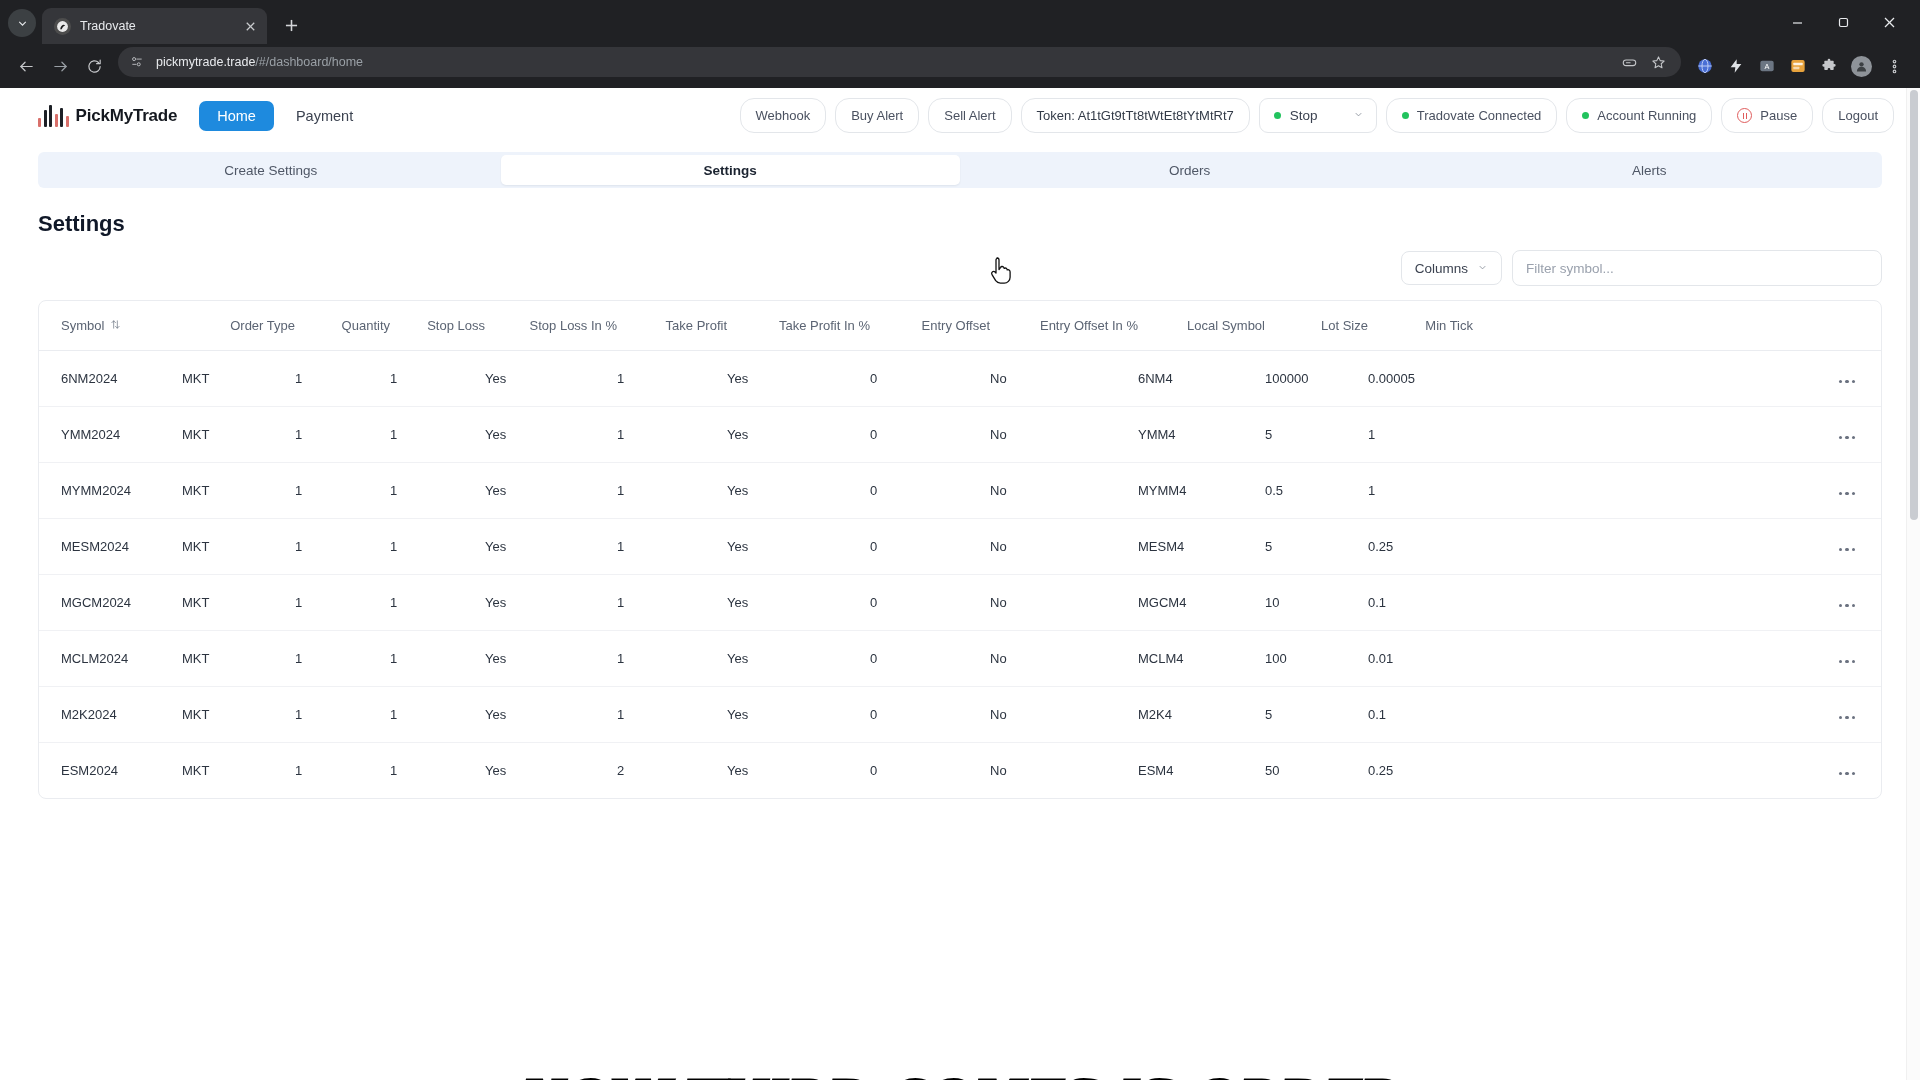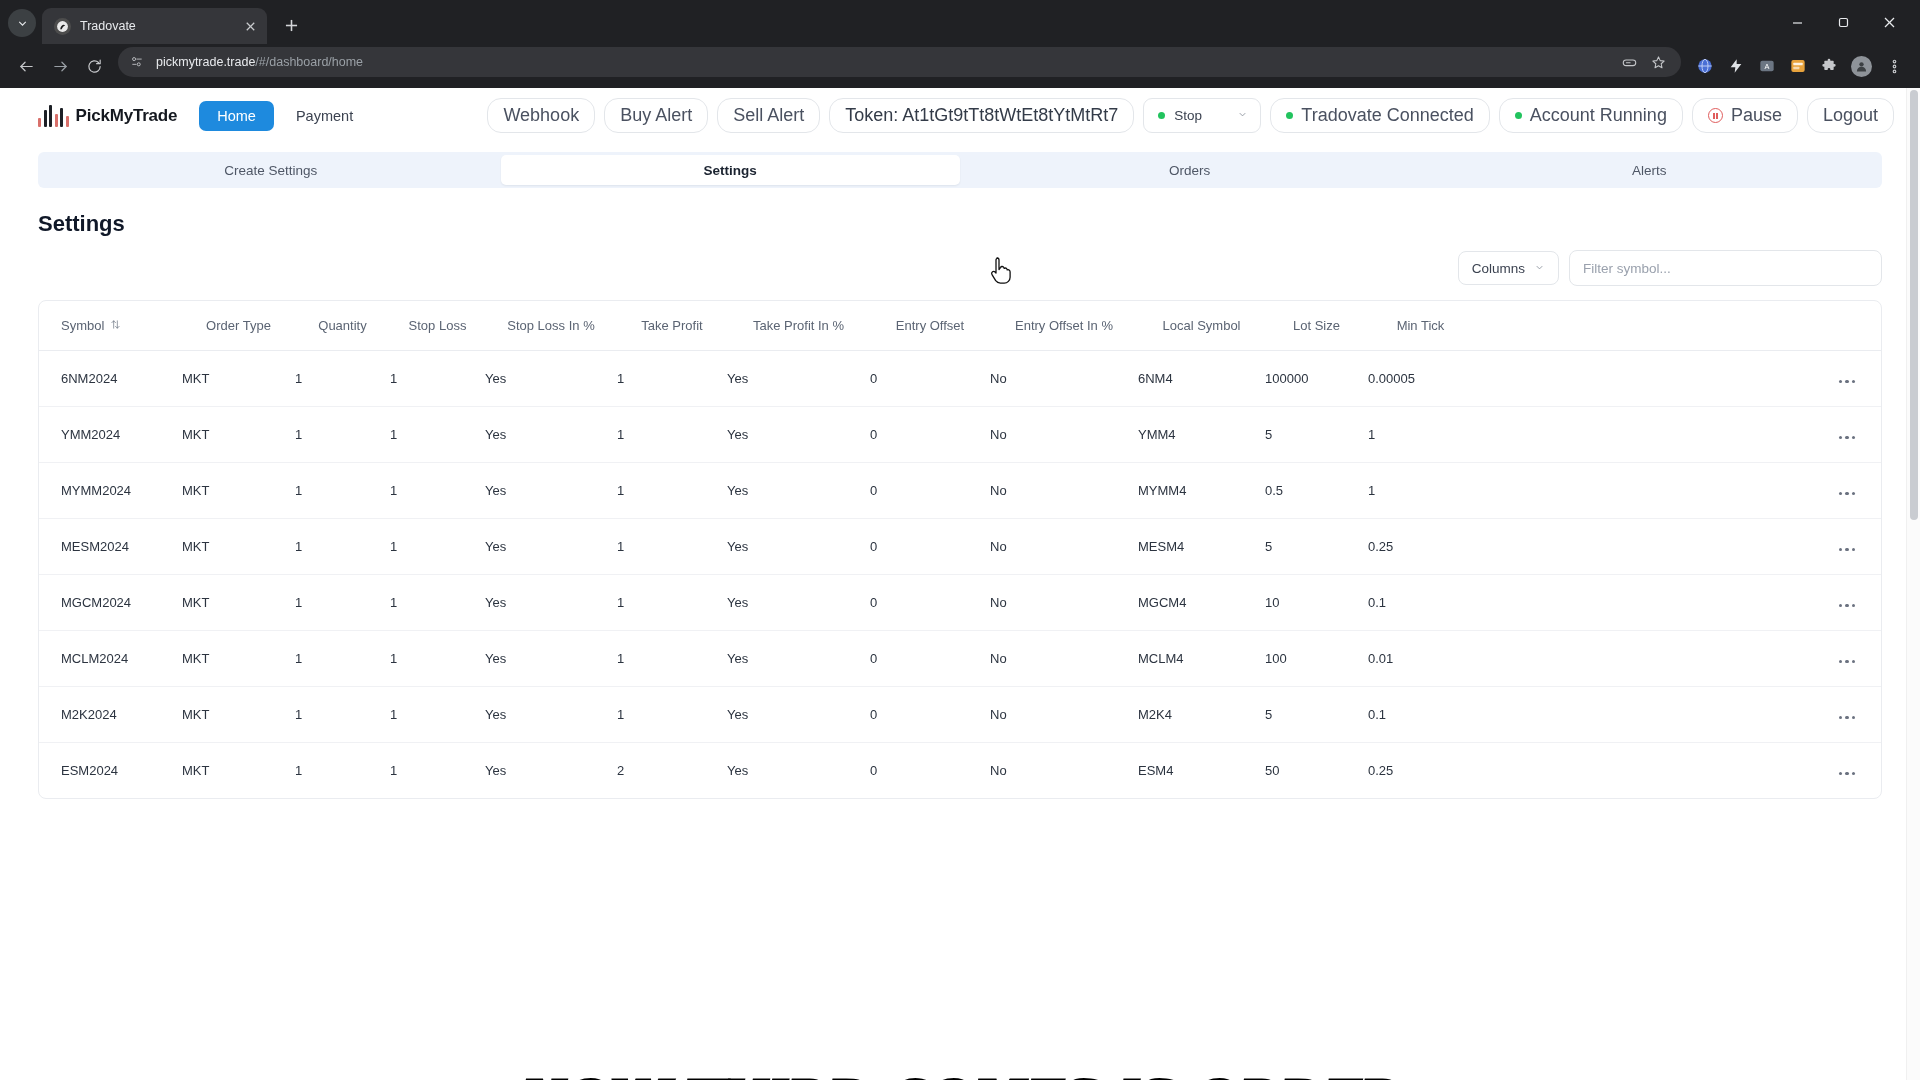--- a/index.html
+++ b/index.html
@@ -94,21 +94,21 @@
   .nav-main { display: flex; align-items: center; gap: 4px; margin-left: 22px; }
   .nav-pill {
     padding: 7px 18px; border-radius: 7px; font-size: 14.5px; color: #3b4250;
   }
   .nav-pill.active { background: #1e8ade; color: #fff; font-weight: 500; }
 
   .header-tools { margin-left: auto; display: flex; align-items: center; gap: 9px; }
   .hbtn {
     border: 1px solid #e3e6ea; background: #fff; border-radius: 14px; height: 35px;
     padding: 0 15px; display: flex; align-items: center; gap: 8px;
-    font-size: 18px; color: #4a5160; white-space: nowrap;
+    font-size: 13px; color: #4a5160; white-space: nowrap;
   }
   .hbtn.token { color: #333b48; }
   .dot { width: 7px; height: 7px; border-radius: 50%; display: block; }
   .select-pill {
     border: 1px solid #e3e6ea; background: #fff; border-radius: 9px; height: 35px;
     padding: 0 12px 0 14px; display: flex; align-items: center; gap: 9px;
     font-size: 13.5px; color: #3b4250; min-width: 118px;
   }
   .select-pill .caret { margin-left: auto; }
   .caret svg { width: 11px; height: 11px; stroke: #8b919c; fill: none; stroke-width: 1.9; }
@@ -128,34 +128,34 @@
 
   .page-title { margin: 23px 0 0 38px; font-size: 22px; font-weight: bold; color: #101828; }
 
   
   .table-tools { display: flex; justify-content: flex-end; align-items: center; gap: 10px; margin: 13px 38px 0 38px; }
   .cols-btn {
     border: 1px solid #e3e6ea; background: #fff; border-radius: 8px; height: 34px;
     padding: 0 13px; display: flex; align-items: center; gap: 9px; font-size: 13.5px; color: #3b4250;
   }
   .filter-input {
-    width: 313px; height: 36px; border: 1px solid #e3e6ea; background: #fff; border-radius: 8px;
+    width: 370px; height: 36px; border: 1px solid #e3e6ea; background: #fff; border-radius: 8px;
     padding: 0 13px; font-size: 13.5px; color: #1b2330; outline: none;
     font-family: "Liberation Sans", sans-serif;
   }
   .filter-input::placeholder { color: #9aa1ad; }
 
   
   .table-card {
     margin: 14px 38px 0 38px; background: #fff; border: 1px solid #eaecf0;
     border-radius: 8px; overflow: hidden;
   }
   table { width: 100%; border-collapse: collapse; table-layout: fixed; }
   thead th {
-    text-align: center; font-size: 13px; font-weight: normal; color: #5b6473;
+    text-align: right; font-size: 13px; font-weight: normal; color: #5b6473;
     padding: 17px 0 17px 0; border-bottom: 1px solid #eaecf0; white-space: nowrap;
   }
   thead th .th-in { display: flex; align-items: center; gap: 6px; }
   tbody td {
     font-size: 13px; color: #2c3440; padding: 20px 0; border-bottom: 1px solid #f0f1f4;
     white-space: nowrap;
   }
   tbody tr:last-child td { border-bottom: none; }
   .c-sym   { width: 143px; padding-left: 22px !important; }
   .c-otype { width: 113px; }

